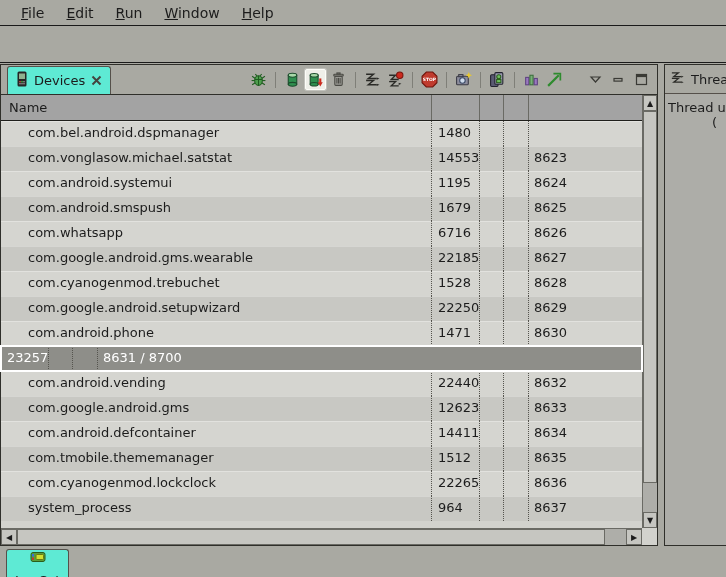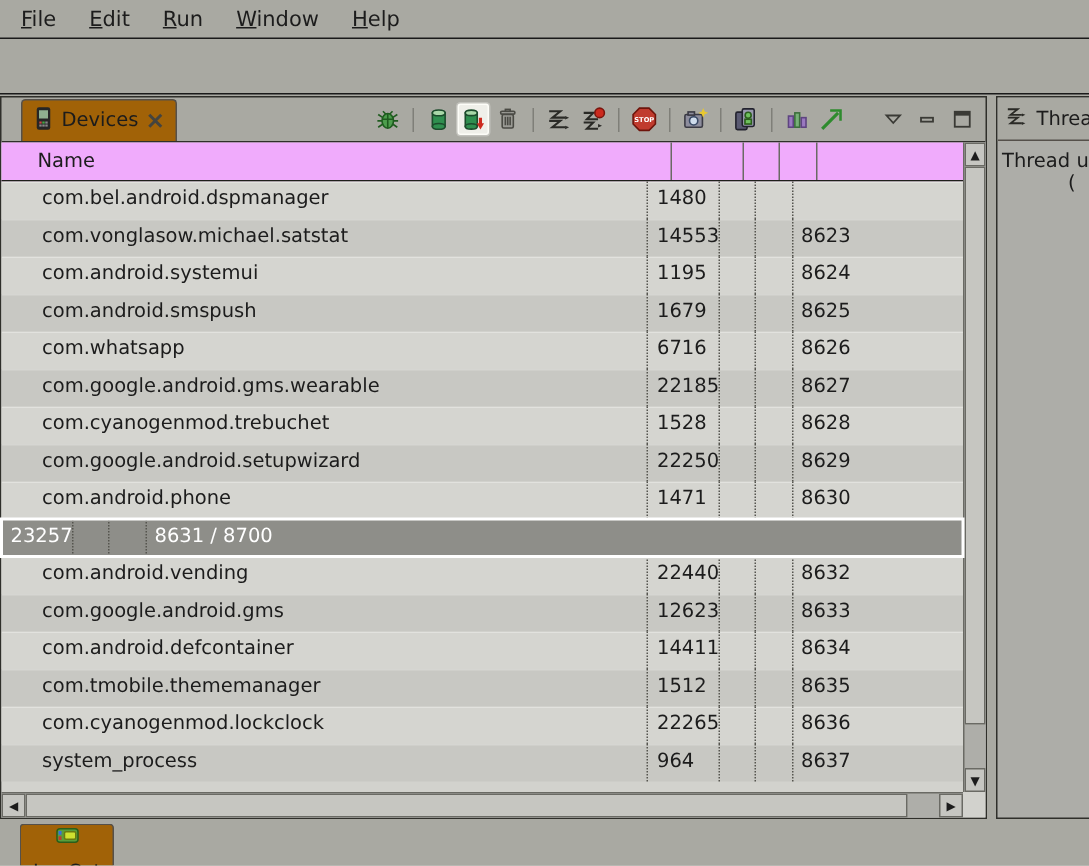--- a/index.html
+++ b/index.html
@@ -4,50 +4,50 @@
 <style>
   * { box-sizing: border-box; margin: 0; padding: 0; }
   html,body { width:726px; height:577px; overflow:hidden; }
   body {
     font-family:"DejaVu Sans","Liberation Sans",sans-serif;
     font-size:13px; color:#1c1c1c; background:#a9a9a2; position:relative;
   }
 
   
   .menubar { position:absolute; top:0; left:0; width:726px; height:26px;
-    border-bottom:1px solid #1a1a1a; display:flex; align-items:center; padding-left:3px; }
+    border-bottom:1px solid #1a1a1a; display:flex; align-items:center; padding-left:10px; }
   .menu-item { padding:3px 11px; font-size:14px; cursor:default; }
   .menu-item u { text-decoration:underline; }
 
   .toolstrip { position:absolute; top:27px; left:0; width:726px; height:36px;
     border-bottom:1px solid #1a1a1a; }
 
   
   .devices-panel { position:absolute; top:64px; left:0; width:658px; height:482px;
     border:1px solid #2f2f2a; background:#a9a9a2; }
   .tabbar { position:relative; height:29px; display:flex; align-items:flex-end; }
-  .tab { display:inline-flex; align-items:center; gap:6px; height:28px; margin-left:13px;
-    padding:0 8px; background:#a16207; border:1px solid #55504a; border-bottom:none;
+  .tab { display:inline-flex; align-items:center; gap:6px; height:28px; margin-left:6px;
+    padding:0 8px; background:#5eead4; border:1px solid #55504a; border-bottom:none;
     border-radius:3px 3px 0 0; }
   .tab-label { font-size:13px; }
   .closex { display:inline-flex; }
 
   .toolbar { position:absolute; right:5px; top:0; height:29px; display:flex;
     align-items:center; gap:2px; }
   .tbtn { width:21px; height:21px; display:flex; align-items:center; justify-content:center;
     border-radius:2px; }
   .tbtn.active { background:#efefe9; border:1px solid #fdfdf8; box-shadow:0 0 0 1px #c2c2bc; }
   .tsep { width:1px; height:16px; background:#7f7f78; margin:0 4px; }
   .tgap { width:16px; }
 
   
   .table-wrap { position:absolute; top:29px; left:0; right:0; bottom:0;
     border-top:1px solid #2f2f2a; background:#d2d2cd; }
-  .thead { display:flex; height:26px; background:#f0abfc; border-bottom:1px solid #1f1f1b;
-    margin-right:15px;padding-left:16px; }
+  .thead { display:flex; height:26px; background:#a3a3a3; border-bottom:1px solid #1f1f1b;
+    margin-right:15px; }
   .th { border-right:1px solid #6a6a64; height:100%; display:flex; align-items:center; }
   .tbody { margin-right:15px; }
   .row { display:flex; height:25px; line-height:24px; }
   .row:nth-child(odd)  { background:#d5d5d0; box-shadow: inset 0 1px 0 #e2e2de; }
   .row:nth-child(even) { background:#c8c8c3; box-shadow: inset 0 1px 0 #d6d6d2; }
   .cell { border-right:1px dotted #55544e; height:100%; white-space:nowrap; overflow:hidden; }
   .name { width:431px; padding-left:27px; }
   .c2 { width:48px; padding-left:6px; }
   .c3 { width:24px; }
   .c4 { width:25px; }

